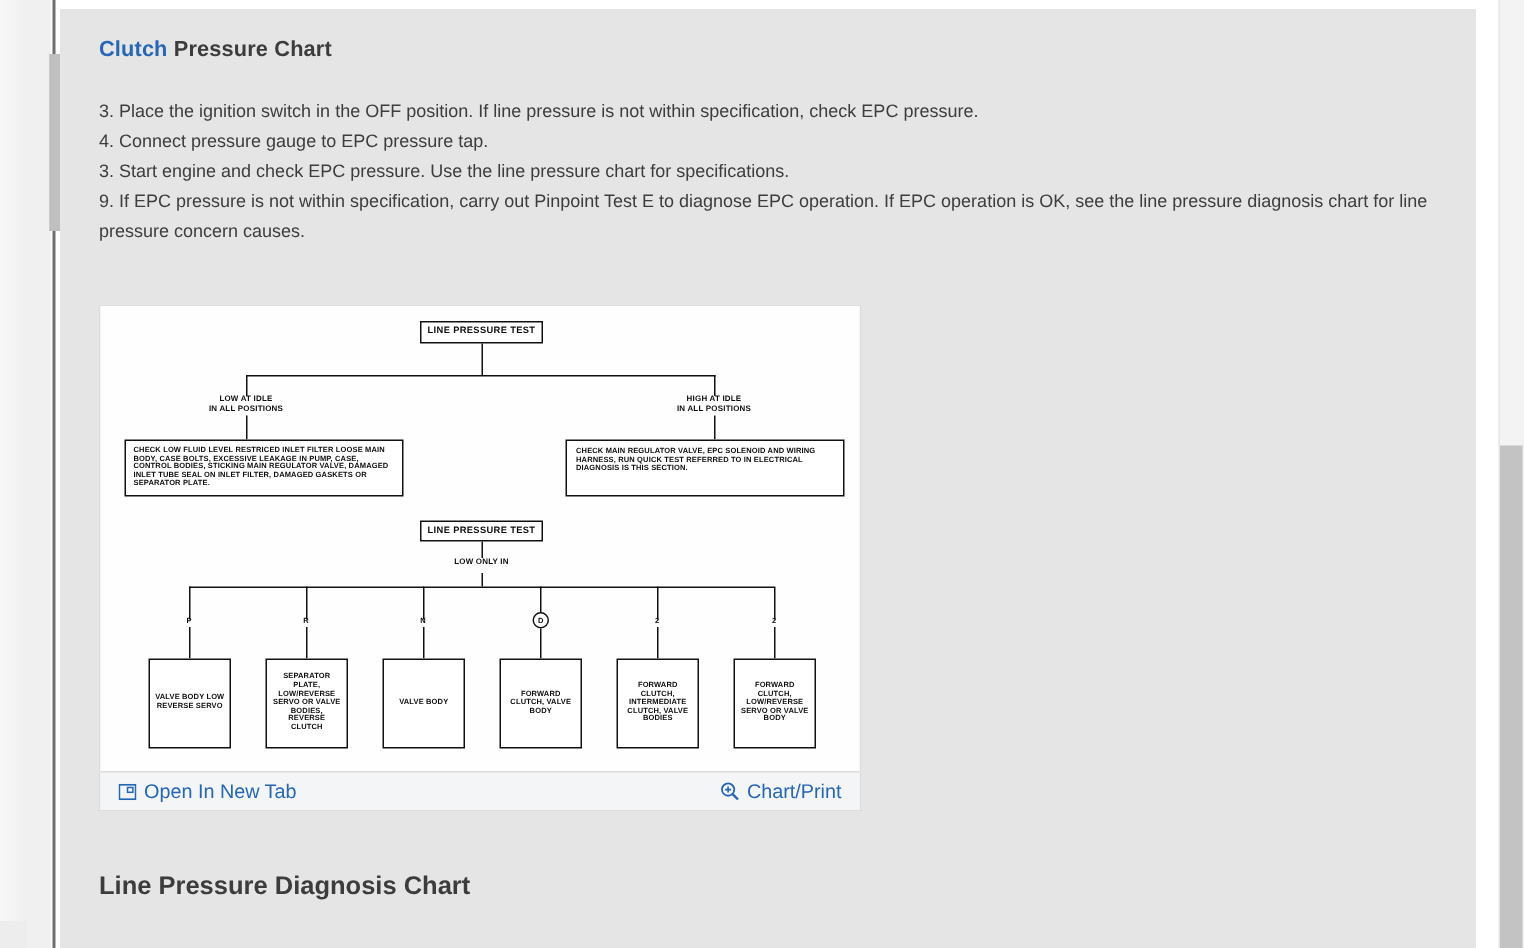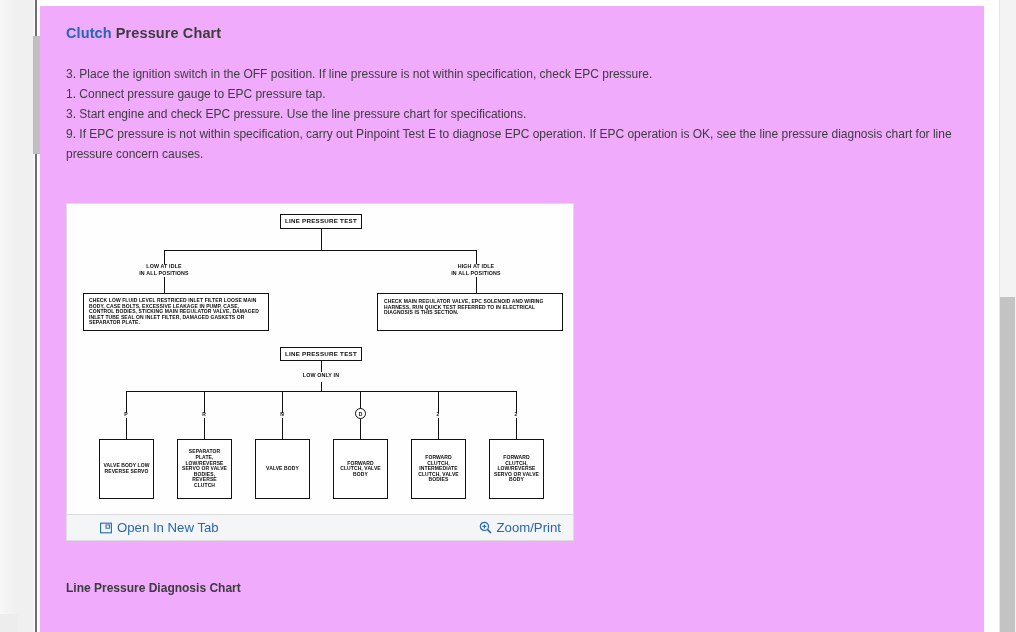--- a/index.html
+++ b/index.html
@@ -46,21 +46,21 @@
     background: #c3c3c3;
   }
   .top-white-strip {
     position: absolute; left: 40px; top: 0; right: 32px; height: 6px; background: #fff;
   }
 
   
   .content {
     position: absolute; left: 40px; top: 6px;
     width: 944px; height: 626px;
-    background: #f0abfc;
+    background: #e5e5e5;
     padding: 0;
   }
 
   .page-title {
     position: absolute; left: 26px; top: 19px;
     font-size: 14.5px; font-weight: bold; color: #3c3c3c;
     letter-spacing: .1px;
   }
   .page-title .brand { color: #2567b5; }
 
@@ -87,21 +87,20 @@
   .figure-bar {
     position: absolute; left: 0; bottom: 0; width: 506px; height: 26px;
     background: #f4f5f7; border-top: 1px solid #dcdcdc;
     display: flex; align-items: center; justify-content: space-between;
     padding: 0 12px;
   }
   .fbtn {
     display: inline-flex; align-items: center; gap: 5px;
     color: #2567b5; font-size: 13.2px; cursor: pointer;
     text-decoration: none;
-    margin-left: 21px;
   }
   .fbtn .ic { display: inline-flex; align-items: center; }
 
   
   .node {
     position: absolute;
     border: 1.4px solid #111;
     background: #fff;
     display: flex; align-items: center; justify-content: center;
     text-align: center;
@@ -126,21 +125,21 @@
   .vline { position: absolute; width: 1.3px; background: #111; }
   .hline { position: absolute; height: 1.3px; background: #111; }
   .circ {
     position: absolute; border: 1.1px solid #111; border-radius: 50%;
     width: 11px; height: 11px; display: flex; align-items: center; justify-content: center;
     background: #fff; font-size: 5px; font-weight: bold; color: #0d0d0d;
   }
 
   .section-heading {
     position: absolute; left: 26px; top: 575px;
-    font-size: 12px; font-weight: bold; color: #3c3c3c;
+    font-size: 17px; font-weight: bold; color: #3c3c3c;
   }
 </style>
 </head>
 <body>
 
 <div id="page">
 
   <div class="left-chrome">
     <div class="left-track">
       <div class="left-thumb"></div>
@@ -157,21 +156,21 @@
   </div>
 
   <div class="content">
 
     <div class="page-title">
       <span class="brand">Clutch</span><span> Pressure Chart</span>
     </div>
 
     <div class="steps">
       <div class="step">3. Place the ignition switch in the OFF position. If line pressure is not within specification, check EPC pressure.</div>
-      <div class="step">1. Connect pressure gauge to EPC pressure tap.</div>
+      <div class="step">4. Connect pressure gauge to EPC pressure tap.</div>
       <div class="step">3. Start engine and check EPC pressure. Use the line pressure chart for specifications.</div>
       <div class="step">9. If EPC pressure is not within specification, carry out Pinpoint Test E to diagnose EPC operation. If EPC operation is OK, see the line pressure diagnosis chart for line pressure concern causes.</div>
     </div>
 
     <div class="figure">
       <div class="figure-canvas">
 
         <div class="node title-node" style="left:213px; top:10px; width:82px; height:15px;">LINE PRESSURE TEST</div>
 
         <div class="vline" style="left:253.5px; top:25px; height:21px;"></div>
@@ -240,21 +239,21 @@
         </span>
         <span class="fbtn">
           <span class="ic">
             <svg width="13" height="13" viewBox="0 0 13 13">
               <circle cx="5.4" cy="5.4" r="4.1" fill="none" stroke="#2567b5" stroke-width="1.2"></circle>
               <line x1="3.4" y1="5.4" x2="7.4" y2="5.4" stroke="#2567b5" stroke-width="1.1"></line>
               <line x1="5.4" y1="3.4" x2="5.4" y2="7.4" stroke="#2567b5" stroke-width="1.1"></line>
               <line x1="8.4" y1="8.4" x2="12" y2="12" stroke="#2567b5" stroke-width="1.6"></line>
             </svg>
           </span>
-          <span>Zoom/Print</span>
+          <span>Chart/Print</span>
         </span>
       </div>
     </div>
 
     <div class="section-heading">Line Pressure Diagnosis Chart</div>
 
   </div>
 </div>
 
 </body></html>

